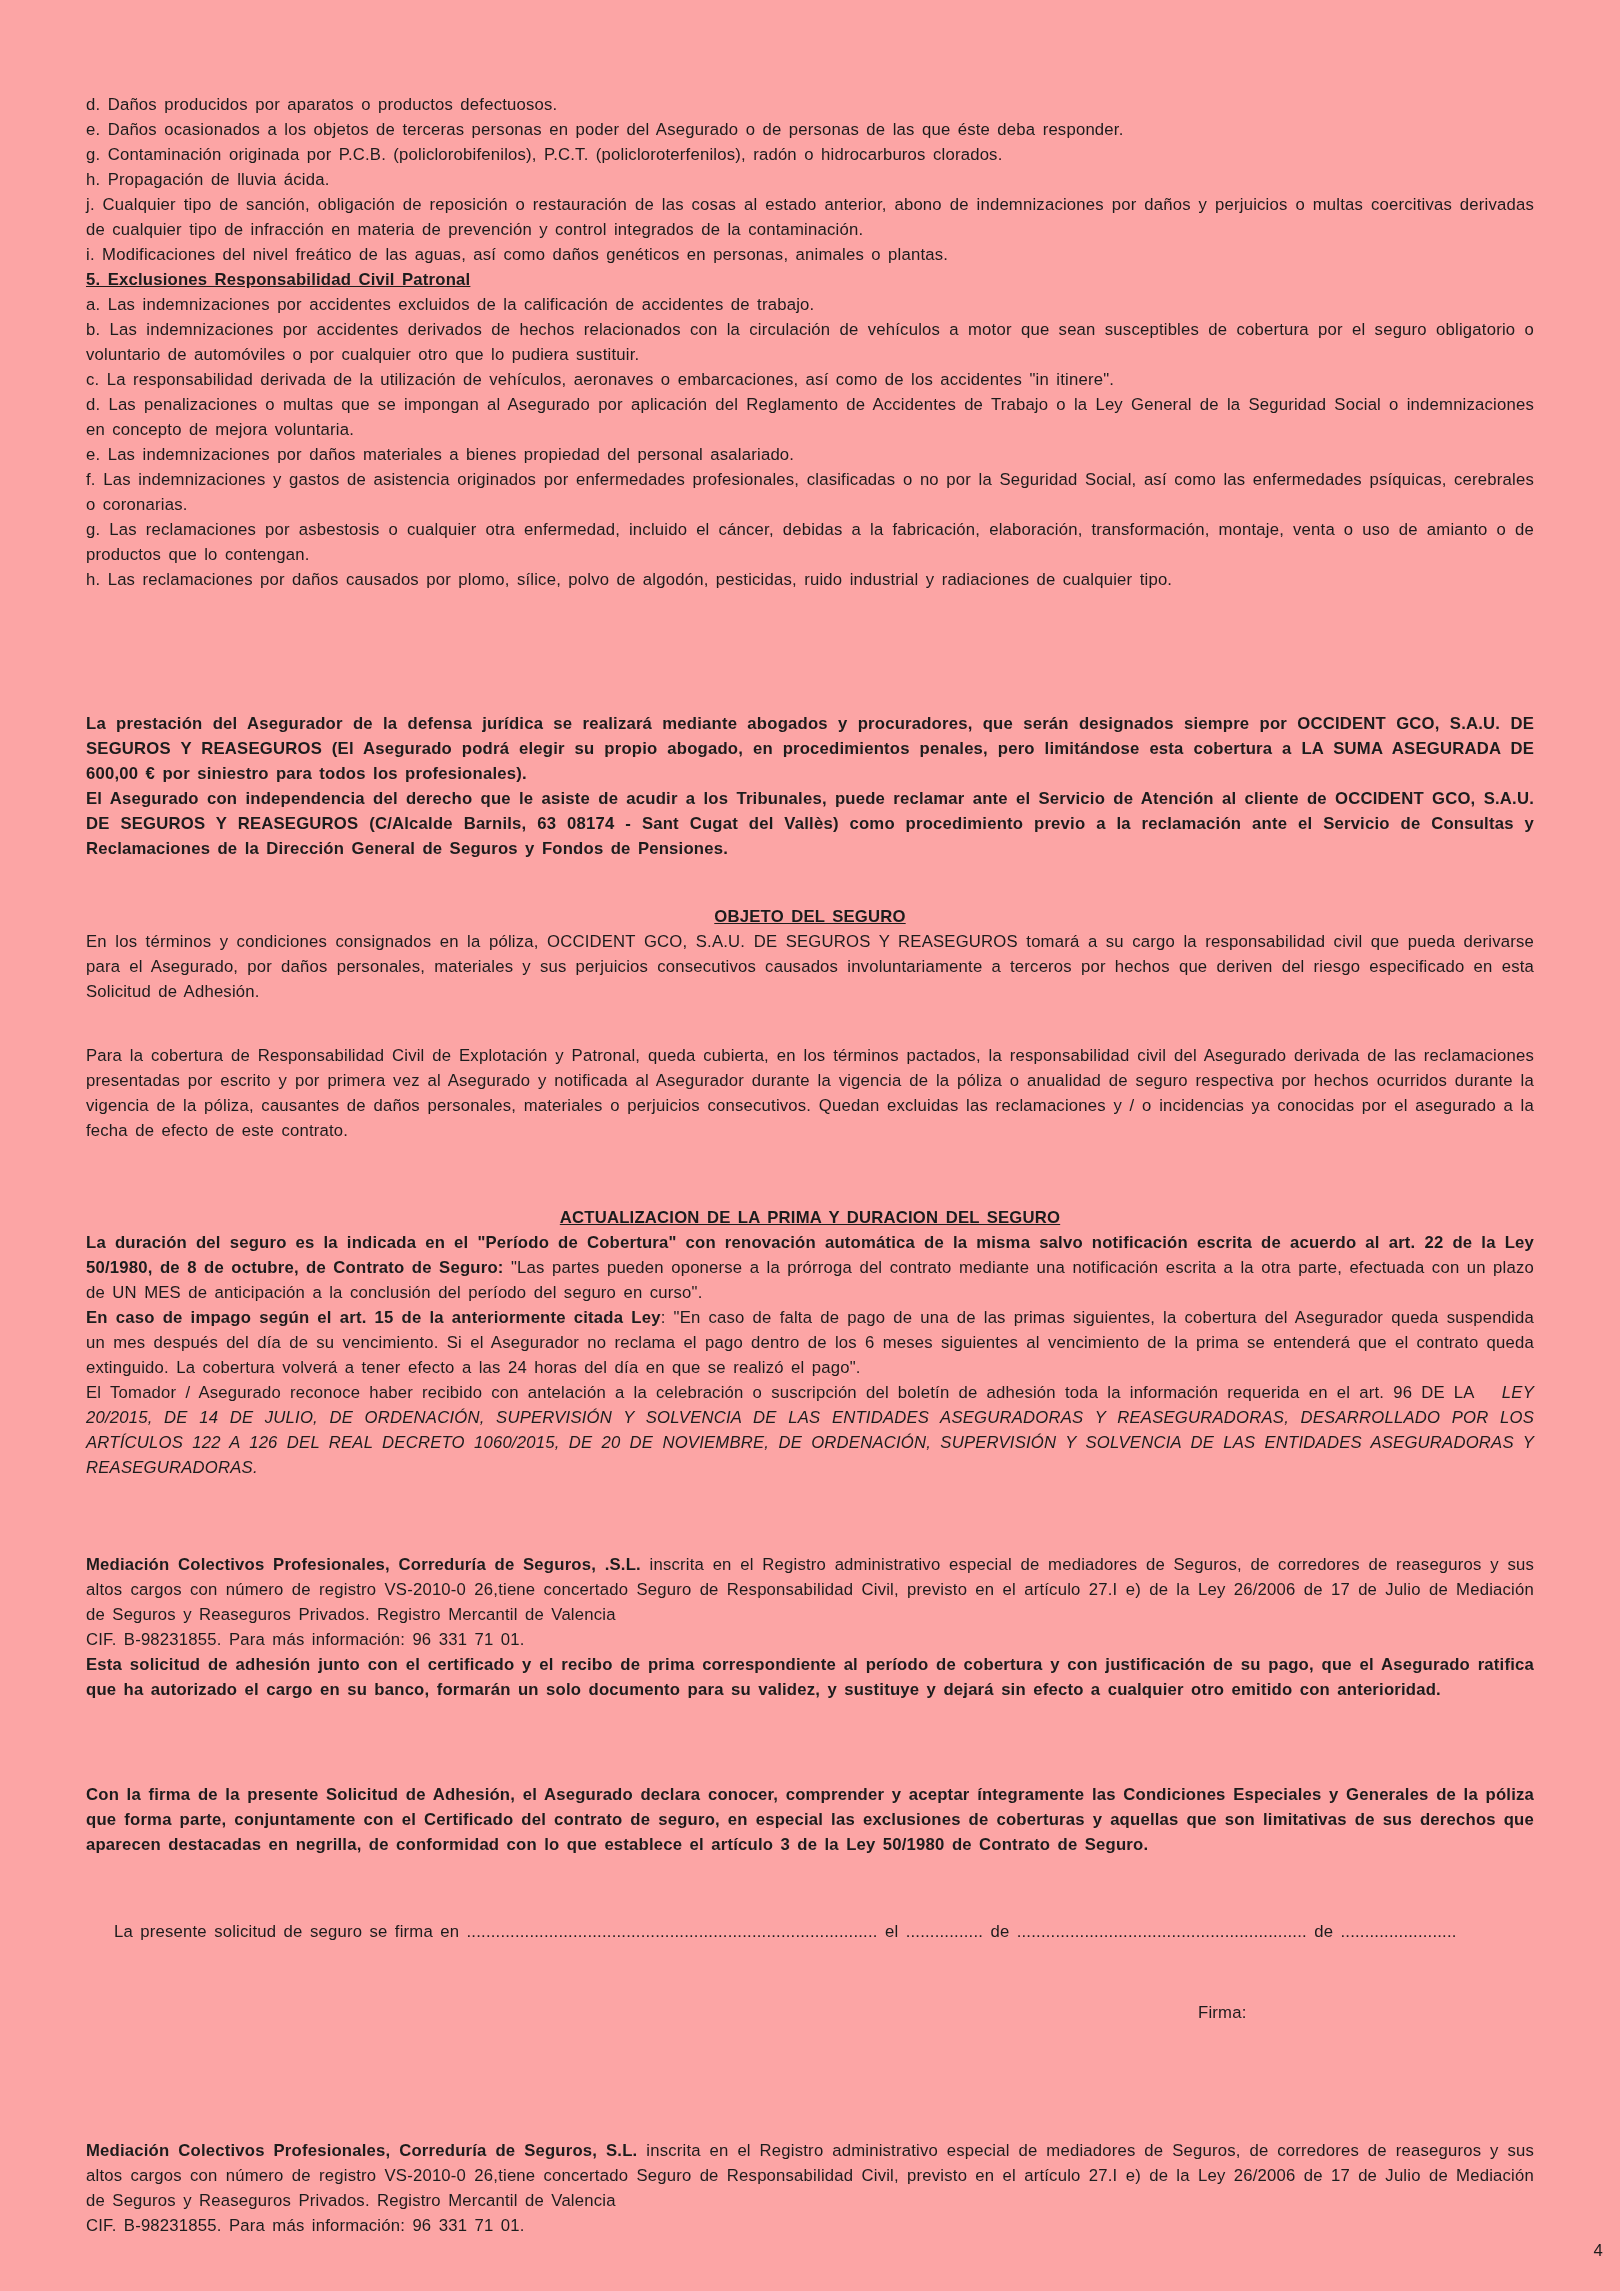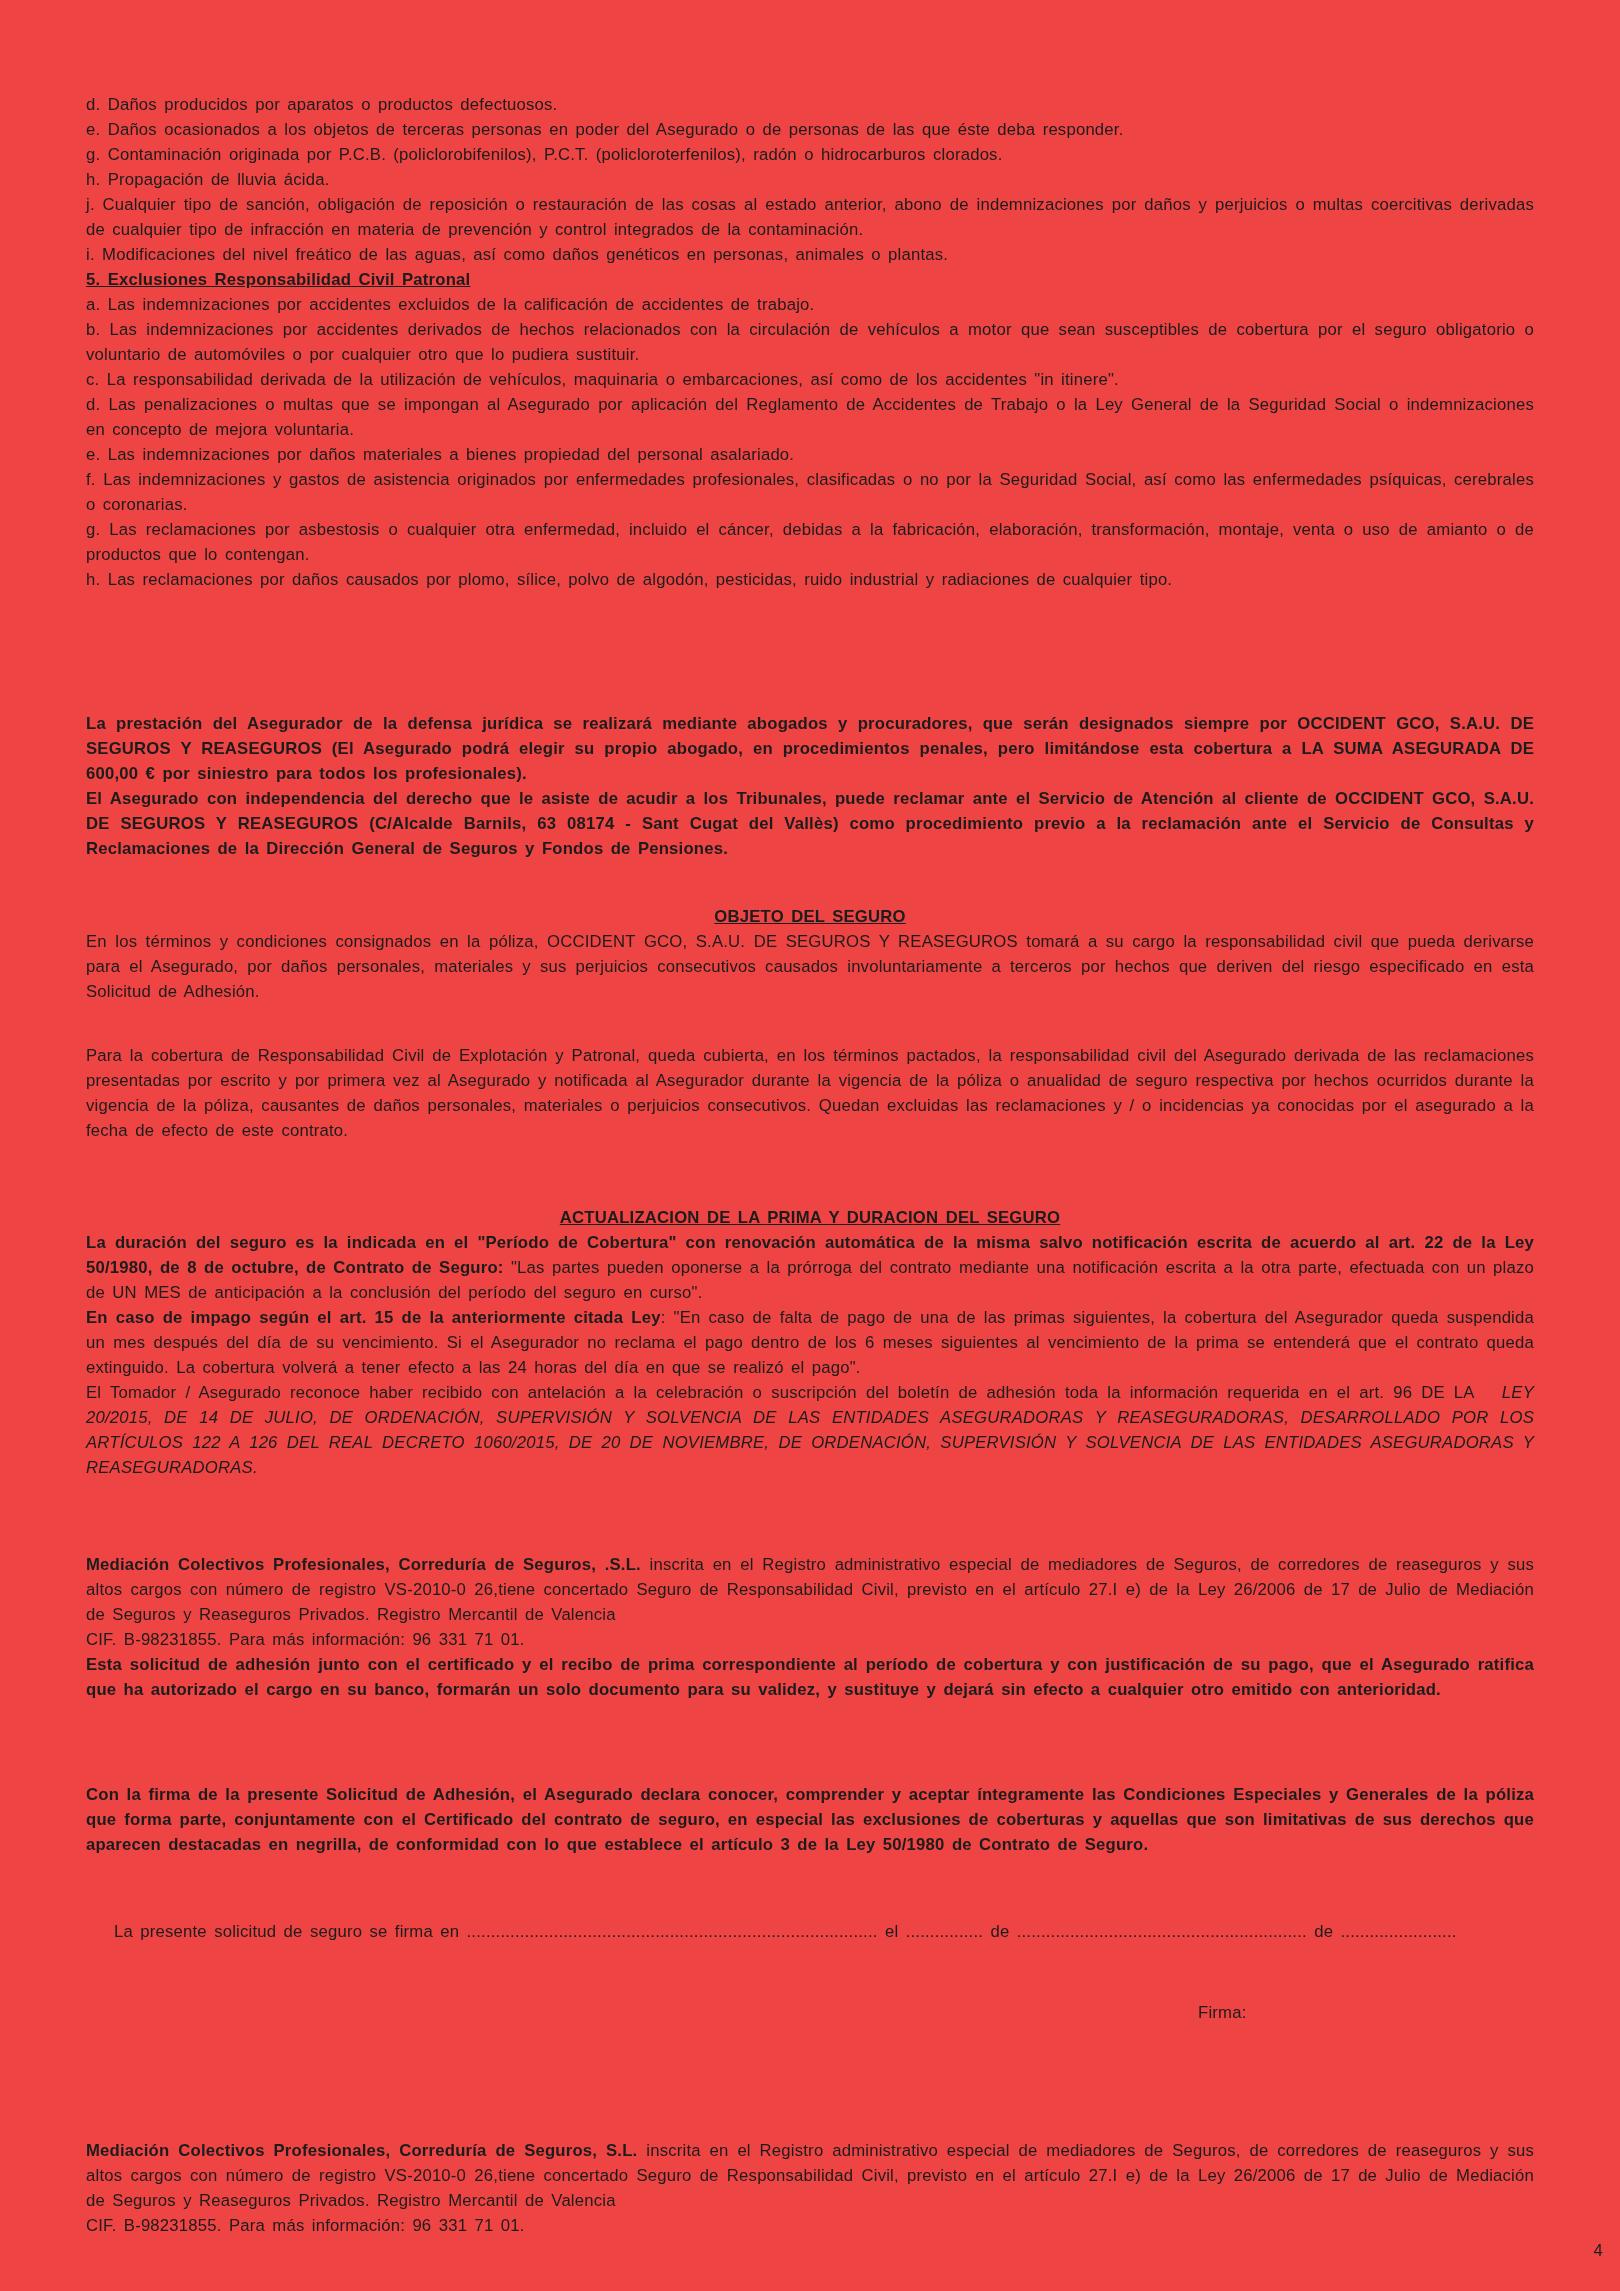--- a/index.html
+++ b/index.html
@@ -1,21 +1,21 @@
 <!DOCTYPE html>
 <html lang="es"><head>
 <meta charset="utf-8">
 <title>Solicitud de Adhesión — página 4</title>
 <style>
   html, body { margin:0; padding:0; background:#ffffff; }
   .page {
     position:relative;
     width:1620px;
     height:2292px;
-    background:#ef4444;
+    background:#fca5a5;
     color:#1c1c1c;
     font-family:"Liberation Sans","DejaVu Sans",sans-serif;
     font-size:16.7px;
     line-height:25px;
     letter-spacing:0.2px;
     word-spacing:2.5px;
     overflow:hidden;
   }
   .sec { position:absolute; left:86px; width:1448px; }
   .page p { margin:0; text-align:justify; }
@@ -39,21 +39,21 @@
     <p>e. Daños ocasionados a los objetos de terceras personas en poder del Asegurado o de personas de las que éste deba responder.</p>
     <p>g. Contaminación originada por P.C.B. (policlorobifenilos), P.C.T. (policloroterfenilos), radón o hidrocarburos clorados.</p>
     <p>h. Propagación de lluvia ácida.</p>
     <p>j. Cualquier tipo de sanción, obligación de reposición o restauración de las cosas al estado anterior, abono de indemnizaciones por daños y perjuicios o multas coercitivas derivadas de cualquier tipo de infracción en materia de prevención y control integrados de la contaminación.</p>
     <p>i. Modificaciones del nivel freático de las aguas, así como daños genéticos en personas, animales o plantas.</p>
 
     <p class="hd hd-left">5. Exclusiones Responsabilidad Civil Patronal</p>
 
     <p>a. Las indemnizaciones por accidentes excluidos de la calificación de accidentes de trabajo.</p>
     <p>b. Las indemnizaciones por accidentes derivados de hechos relacionados con la circulación de vehículos a motor que sean susceptibles de cobertura por el seguro obligatorio o voluntario de automóviles o por cualquier otro que lo pudiera sustituir.</p>
-    <p>c. La responsabilidad derivada de la utilización de vehículos, maquinaria o embarcaciones, así como de los accidentes "in itinere".</p>
+    <p>c. La responsabilidad derivada de la utilización de vehículos, aeronaves o embarcaciones, así como de los accidentes "in itinere".</p>
     <p>d. Las penalizaciones o multas que se impongan al Asegurado por aplicación del Reglamento de Accidentes de Trabajo o la Ley General de la Seguridad Social o indemnizaciones en concepto de mejora voluntaria.</p>
     <p>e. Las indemnizaciones por daños materiales a bienes propiedad del personal asalariado.</p>
     <p>f. Las indemnizaciones y gastos de asistencia originados por enfermedades profesionales, clasificadas o no por la Seguridad Social, así como las enfermedades psíquicas, cerebrales o coronarias.</p>
     <p>g. Las reclamaciones por asbestosis o cualquier otra enfermedad, incluido el cáncer, debidas a la fabricación, elaboración, transformación, montaje, venta o uso de amianto o de productos que lo contengan.</p>
     <p>h. Las reclamaciones por daños causados por plomo, sílice, polvo de algodón, pesticidas, ruido industrial y radiaciones de cualquier tipo.</p>
   </div>
 
   <div class="sec" style="top:687px;margin-top:24px;">
     <p class="b">La prestación del Asegurador de la defensa jurídica se realizará mediante abogados y procuradores, que serán designados siempre por OCCIDENT GCO, S.A.U. DE SEGUROS Y REASEGUROS (El Asegurado podrá elegir su propio abogado, en procedimientos penales, pero limitándose esta cobertura a LA SUMA ASEGURADA DE 600,00 € por siniestro para todos los profesionales).</p>
     <p class="b">El Asegurado con independencia del derecho que le asiste de acudir a los Tribunales, puede reclamar ante el Servicio de Atención al cliente de OCCIDENT GCO, S.A.U. DE SEGUROS Y REASEGUROS (C/Alcalde Barnils, 63 08174 - Sant Cugat del Vallès) como procedimiento previo a la reclamación ante el Servicio de Consultas y Reclamaciones de la Dirección General de Seguros y Fondos de Pensiones.</p>

